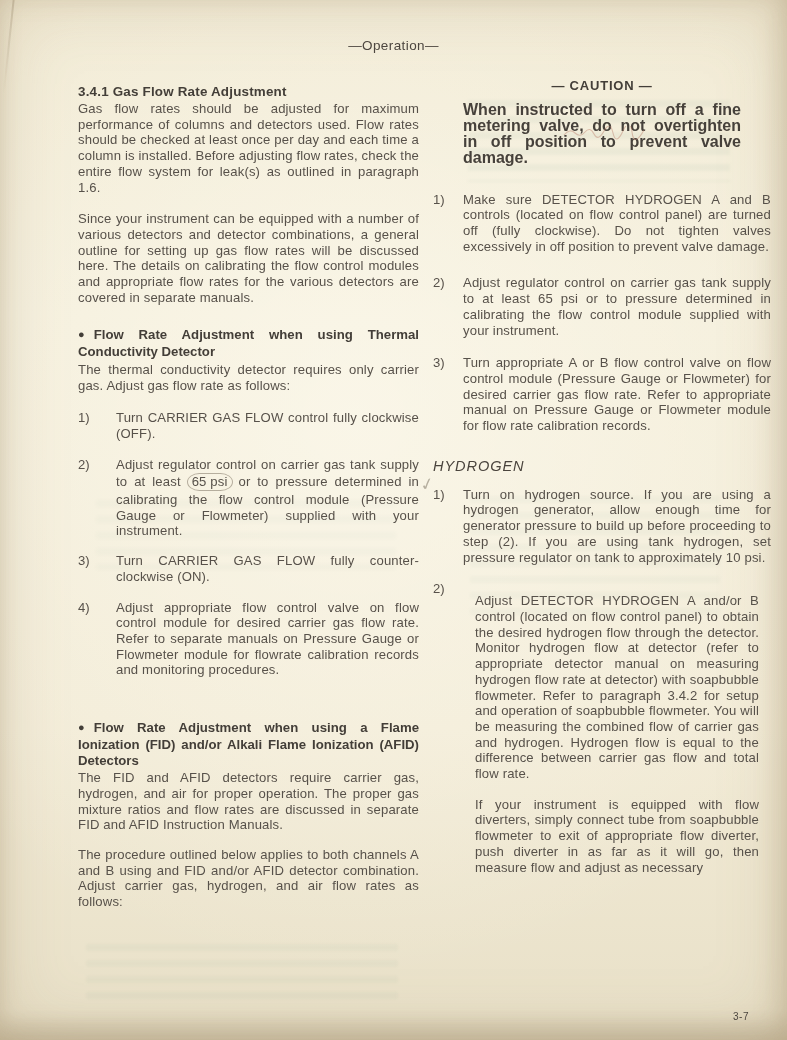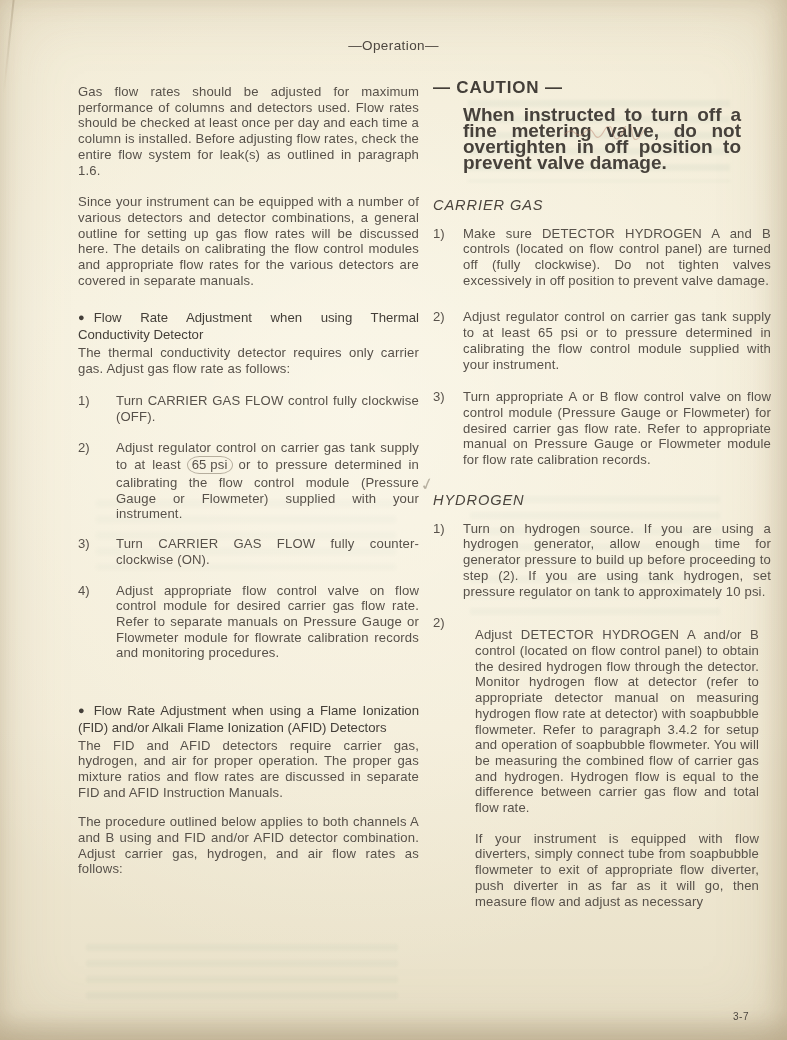--- a/index.html
+++ b/index.html
@@ -26,41 +26,41 @@
   .sec-heading {
     font-size:13.4px; font-weight:bold; color:#433e38;
     margin:0 0 2px 0; letter-spacing:0.2px;
   }
   p.body {
     font-size:13.1px; line-height:15.7px; text-align:justify;
     margin:0 0 16px 0; letter-spacing:0.15px;
   }
   p.tight { margin-bottom:0; }
   .bullet-heading {
-    font-size:13.2px; line-height:15.7px; font-weight:normal; color:#433e38;
+    font-size:13.2px; line-height:15.7px; font-weight:bold; color:#433e38;
     text-align:justify; margin:0 0 2px 0;
   }
   .bullet-glyph { display:inline-block; margin-right:9px; transform:translateY(-1px); font-size:11px; }
 
   .list { margin:0; }
   .list-item { display:flex; margin:0 0 15px 0; }
   .list-item:last-child { margin-bottom:0; }
   .item-num { flex:0 0 38px; font-size:13.1px; line-height:15.7px; }
   .col-right .item-num { flex:0 0 30px; }
   .item-text { flex:1; font-size:13.1px; line-height:15.7px; text-align:justify; letter-spacing:0.15px; }
   .item-text p { margin:12px; }
   .item-text p + p { margin-top:15px; }
 
   .caution-heading {
-    font-weight:bold; color:#433e38;
-    font-size:17px; letter-spacing:0.8px; margin:0 0 9px 0;
+    text-align:center; font-weight:bold; color:#433e38;
+    font-size:13px; letter-spacing:0.8px; margin:0 0 9px 0;
   }
   .caution-body {
     font-weight:bold; color:#46413b;
-    font-size:19px; line-height:15.9px; text-align:justify;
+    font-size:16px; line-height:15.9px; text-align:justify;
     margin:0 30px 26px 30px;
   }
   .gas-heading {
     font-style:italic; font-size:14.6px; letter-spacing:0.9px;
     color:#4a443d; margin:0 0 13px 0;
   }
 
   .circled {
     display:inline-block; padding:0 4px;
     border:1.4px solid rgba(128,117,100,0.55);
@@ -103,20 +103,21 @@
 
   <div class="crease"></div>
   <div class="ghost ghost-1"></div>
   <div class="ghost ghost-2"></div>
   <div class="ghost ghost-3"></div>
   <div class="ghost ghost-4"></div>
 
   <div class="header">—Operation—</div>
 
   <div class="col col-left">
+    <div class="sec-heading">3.4.1 Gas Flow Rate Adjustment</div>
     <p class="body">Gas flow rates should be adjusted for maximum performance of columns and detectors used. Flow rates should be checked at least once per day and each time a column is installed. Before adjusting flow rates, check the entire flow system for leak(s) as outlined in paragraph 1.6.</p>
     <p class="body" style="margin-bottom:22px;">Since your instrument can be equipped with a number of various detectors and detector combinations, a general outline for setting up gas flow rates will be discussed here. The details on calibrating the flow control modules and appropriate flow rates for the various detectors are covered in separate manuals.</p>
 
     <div class="bullet-heading"><span class="bullet-glyph">●</span><span>Flow Rate Adjustment when using Thermal Conductivity Detector</span></div>
     <p class="body" style="margin-bottom:17px;">The thermal conductivity detector requires only carrier gas. Adjust gas flow rate as follows:</p>
 
     <div class="list" style="margin-bottom:42px;">
       <div class="list-item">
         <span class="item-num">1)</span>
         <span class="item-text">Turn CARRIER GAS FLOW control fully clockwise (OFF).</span>
@@ -137,21 +138,20 @@
 
     <div class="bullet-heading"><span class="bullet-glyph">●</span><span>Flow Rate Adjustment when using a Flame Ionization (FID) and/or Alkali Flame Ionization (AFID) Detectors</span></div>
     <p class="body" style="margin-bottom:14px;">The FID and AFID detectors require carrier gas, hydrogen, and air for proper operation. The proper gas mixture ratios and flow rates are discussed in separate FID and AFID Instruction Manuals.</p>
     <p class="body tight">The procedure outlined below applies to both channels A and B using and FID and/or AFID detector combination. Adjust carrier gas, hydrogen, and air flow rates as follows:</p>
   </div>
 
   <div class="col col-right">
     <div class="caution-heading">— CAUTION —</div>
     <p class="caution-body">When instructed to turn off a fine metering valve, do not overtighten in off position to prevent valve damage.</p>
 
-    <div class="gas-heading">CARRIER GAS</div>
     <div class="list" style="margin-bottom:24px;">
       <div class="list-item" style="margin-bottom:21px;">
         <span class="item-num">1)</span>
         <span class="item-text">Make sure DETECTOR HYDROGEN A and B controls (located on flow control panel) are turned off (fully clockwise). Do not tighten valves excessively in off position to prevent valve damage.</span>
       </div>
       <div class="list-item" style="margin-bottom:17px;">
         <span class="item-num">2)</span>
         <span class="item-text">Adjust regulator control on carrier gas tank supply to at least 65 psi or to pressure determined in calibrating the flow control module supplied with your instrument.</span>
       </div>
       <div class="list-item">

